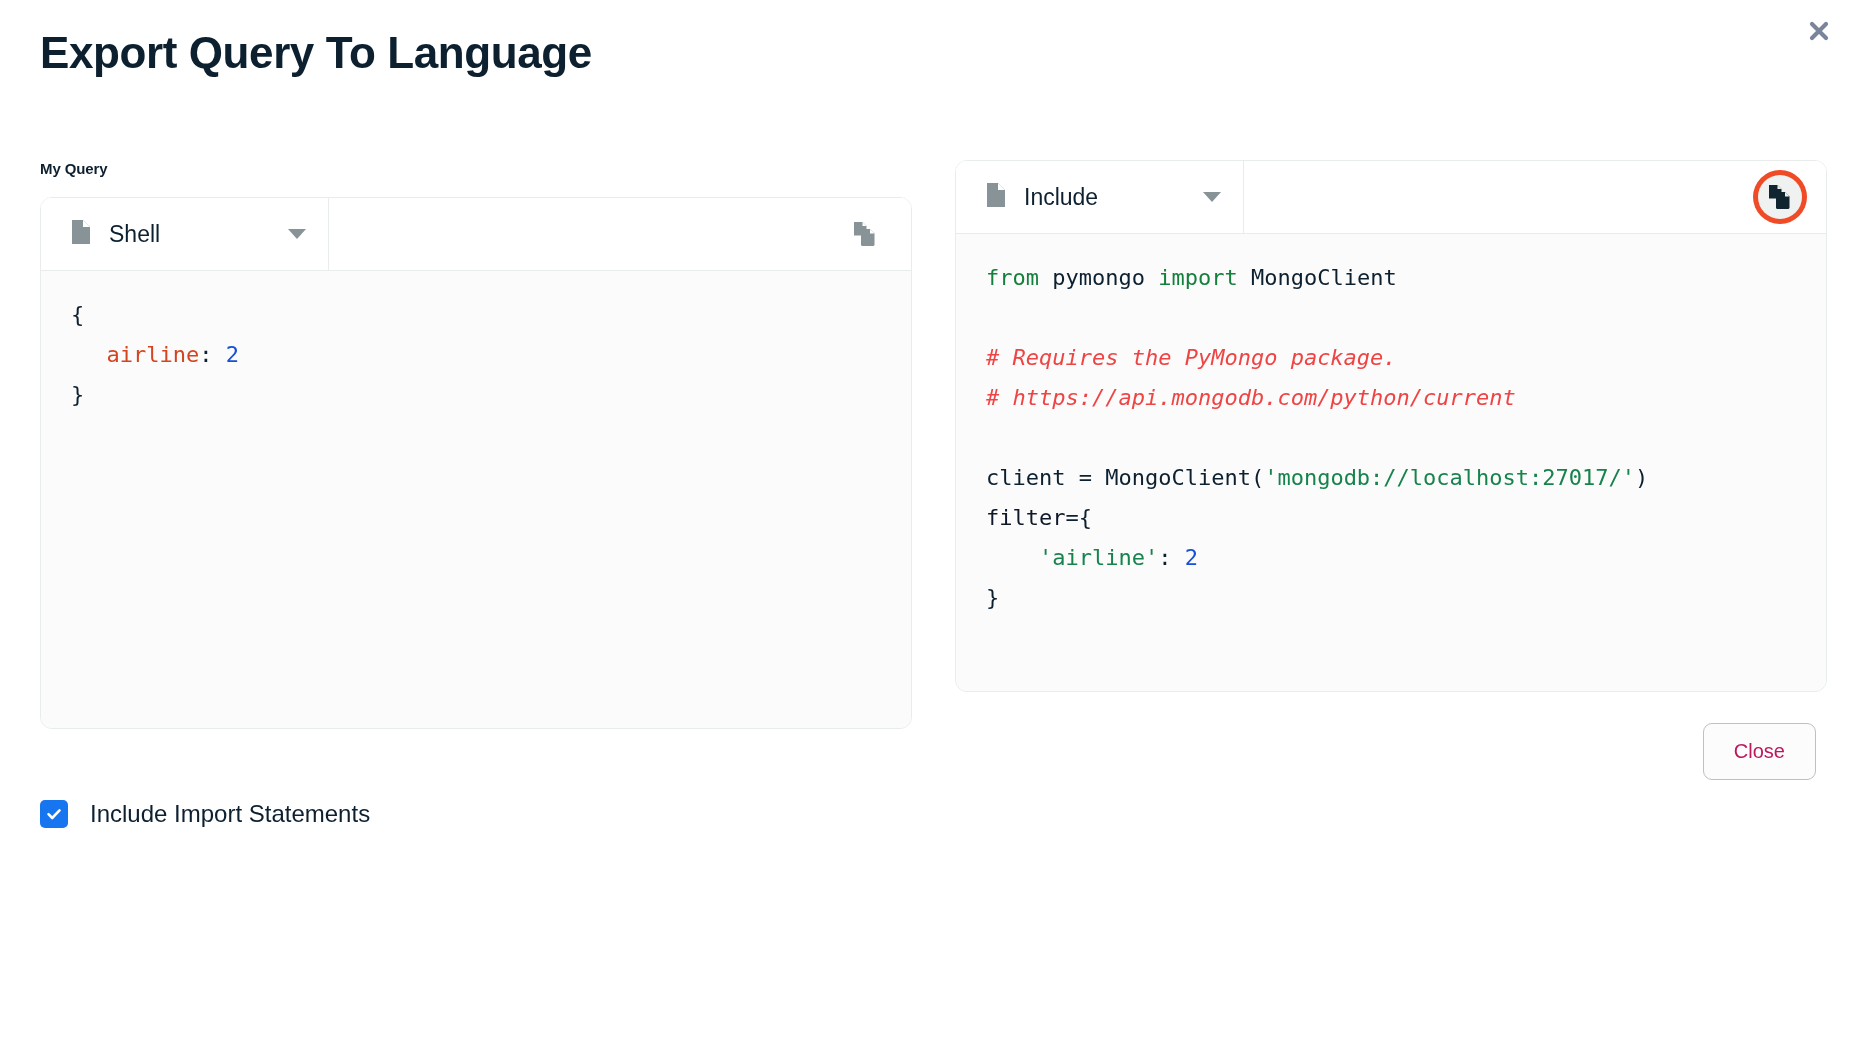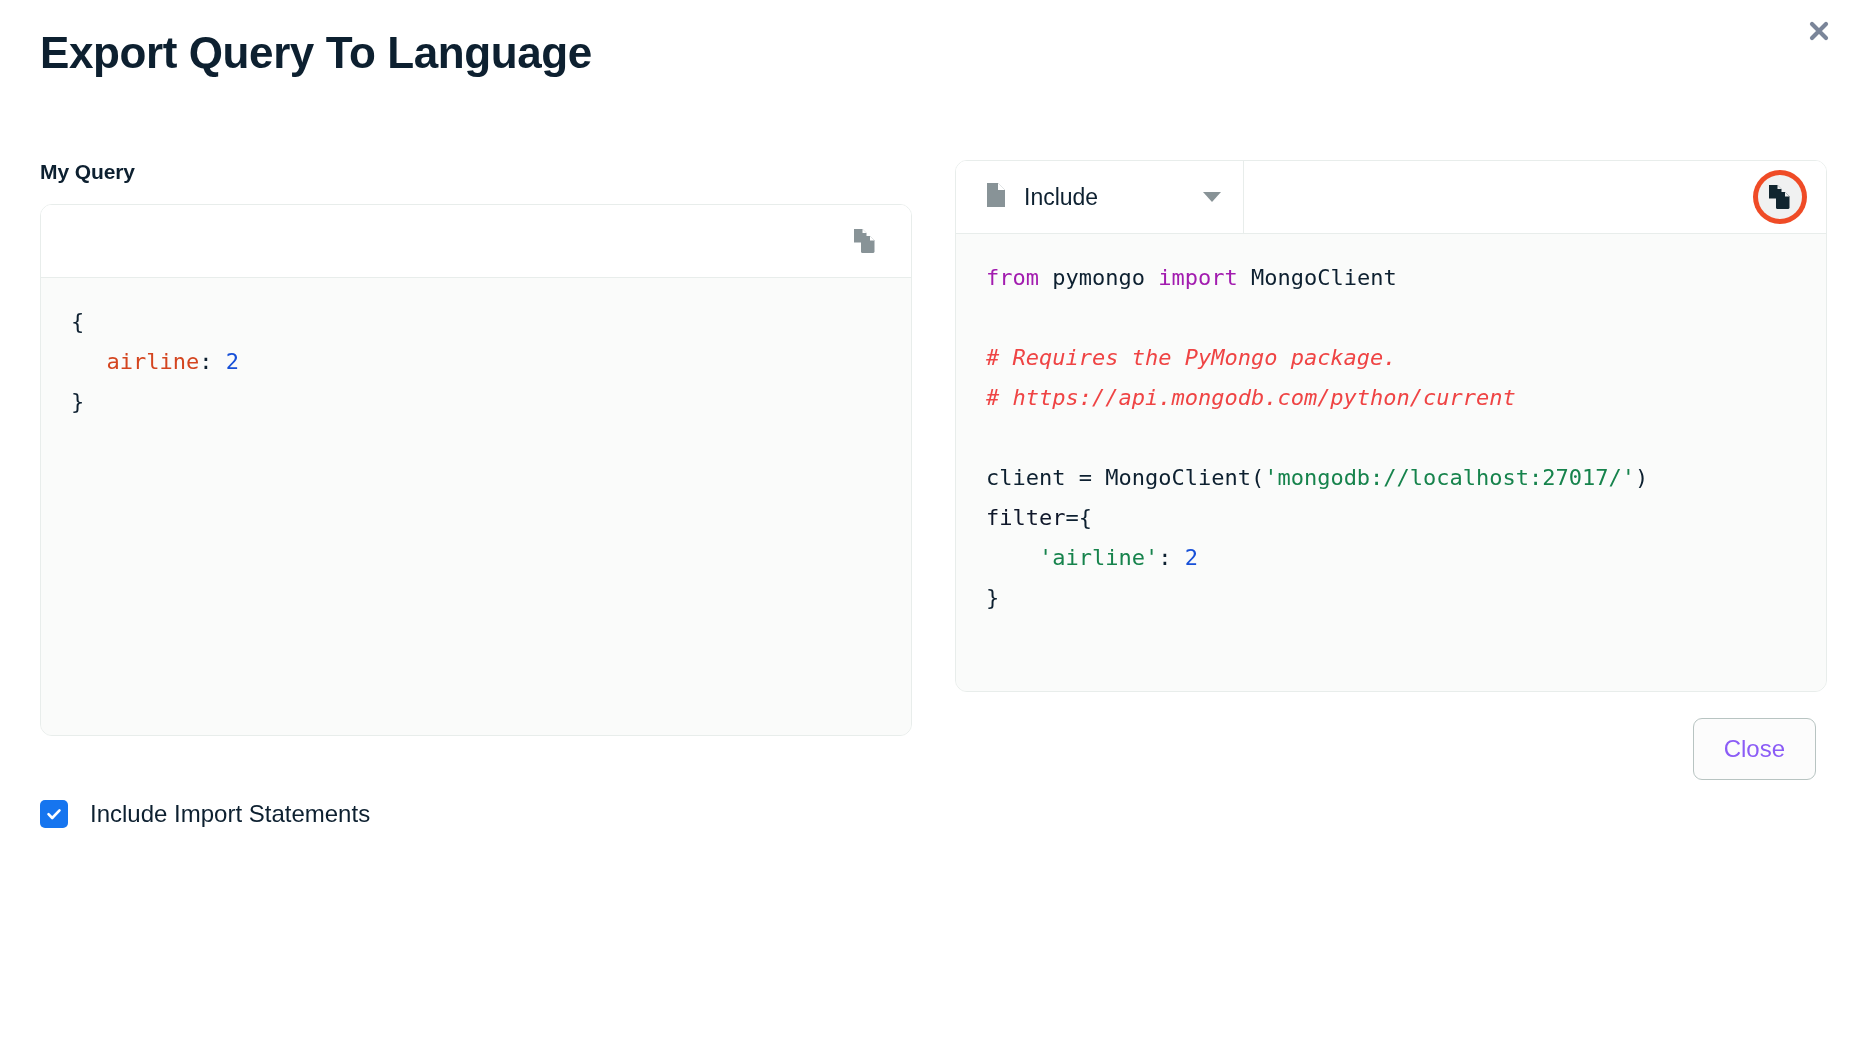--- a/index.html
+++ b/index.html
@@ -40,21 +40,21 @@
     left: 0; top: 160px;
     width: 1858px;
   }
   .col {
     position: absolute;
     top: 0;
   }
   .col-left { left: 40px; width: 872px; }
   .col-right { left: 955px; width: 872px; }
   .col-label {
-    font-size: 21px;
+    font-size: 15px;
     font-weight: 700;
     color: #0d2030;
     margin-bottom: 20px;
     letter-spacing: -0.1px;
   }
   .panel {
     border: 1px solid #e8edeb;
     border-radius: 12px;
     background: #fafbfa;
     overflow: hidden;
@@ -116,21 +116,21 @@
     font-size: 22px;
     line-height: 40px;
     color: #0d2030;
     white-space: pre;
     overflow: hidden;
     background: #fafbfa;
   }
   .code-line { min-height: 40px; }
   .tok-key-shell { color: #d4451f; margin-left: 9px; }
   .tok-num { color: #1750d8; }
-  .tok-kw { color: #a21caf; }
+  .tok-kw { color: #15803d; }
   .tok-str { color: #16834c; }
   .tok-cmt { color: #ef4444; font-style: italic; }
   .tok-red { color: #0f172a; }
   .options {
     position: absolute;
     left: 40px; top: 800px;
   }
   .opt-row {
     display: flex;
     align-items: center;
@@ -149,22 +149,22 @@
   .opt-label {
     font-size: 24px;
     color: #0d2030;
     text-align: center;
   }
   .close-btn {
     position: absolute;
     right: 42px;
     bottom: 48px;
     padding: 16px 30px;
-    font-size: 24px;
-    color: #8b5cf6;
+    font-size: 20px;
+    color: #be185d;
     background: #fcfcfc;
     border: 1px solid #b8c4c2;
     border-radius: 9px;
     cursor: pointer;
     font-family: "Liberation Sans", sans-serif;
   }
 </style>
 </head>
 <body>
 
@@ -177,20 +177,30 @@
   </div>
 
   <div class="title">Export Query To Language</div>
 
   <div class="cols">
 
     <div class="col col-left">
       <div class="col-label">My Query</div>
       <div class="panel">
         <div class="panel-head">
+          <div class="lang-select">
+            <span class="file-icon">
+              <svg width="24" height="28" viewBox="0 0 24 28" aria-hidden="true">
+                <path d="M3 2 h11 l7 7 v17 a0 0 0 0 1 0 0 h-18 z" fill="#889397" rx="2"></path>
+                <path d="M14 2 l7 7 h-7 z" fill="#ffffff"></path>
+              </svg>
+            </span>
+            <span class="lang-name">Shell</span>
+            <span class="caret"></span>
+          </div>
           <div class="head-spacer">
             <div class="copy-btn">
               <svg width="30" height="30" viewBox="0 0 30 30" aria-hidden="true">
                 <path d="M4 3 h8.5 l4 4 v9.5 h-12.5 z" fill="#889397"></path>
                 <path d="M12.5 3 l4 4 h-4 z" fill="#ffffff"></path>
                 <path d="M11 10 h9 l4.5 4.5 v11 a1.6 1.6 0 0 1 -1.6 1.6 h-10.3 a1.6 1.6 0 0 1 -1.6 -1.6 z" fill="#889397"></path>
                 <path d="M20 10 l4.5 4.5 h-4.5 z" fill="#ffffff"></path>
               </svg>
             </div>
           </div>

